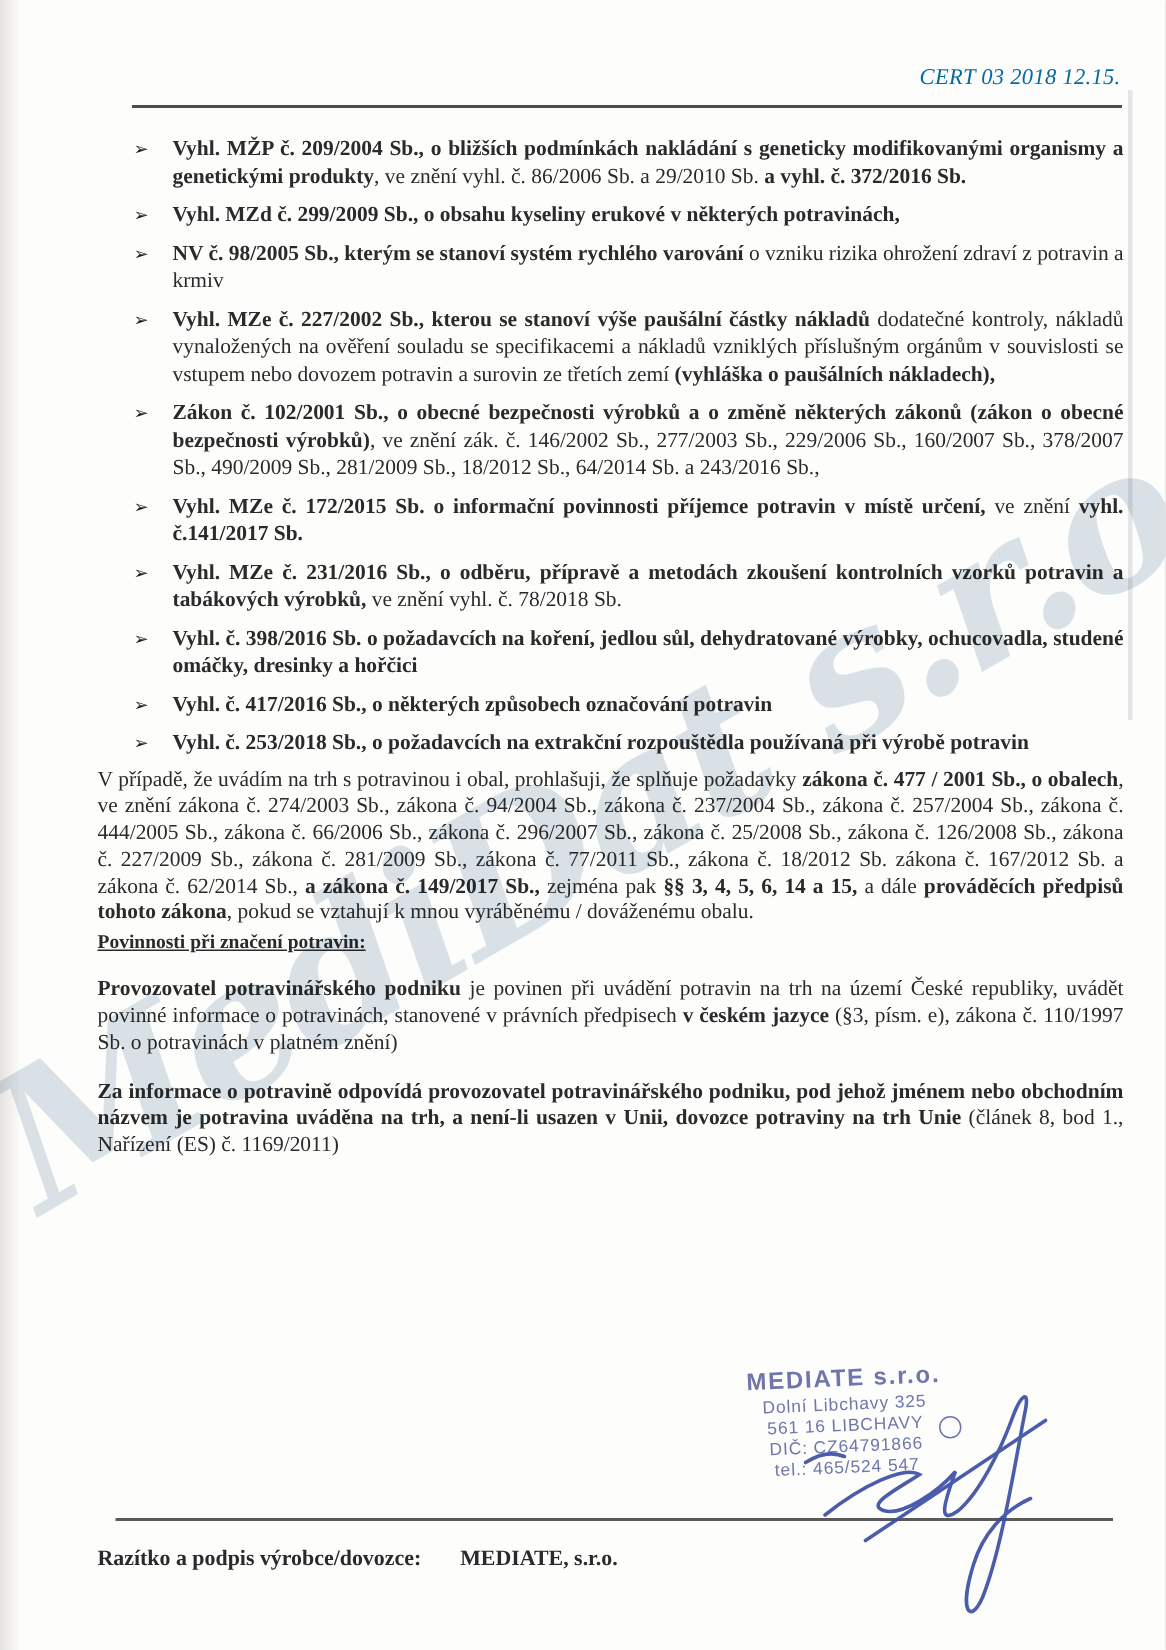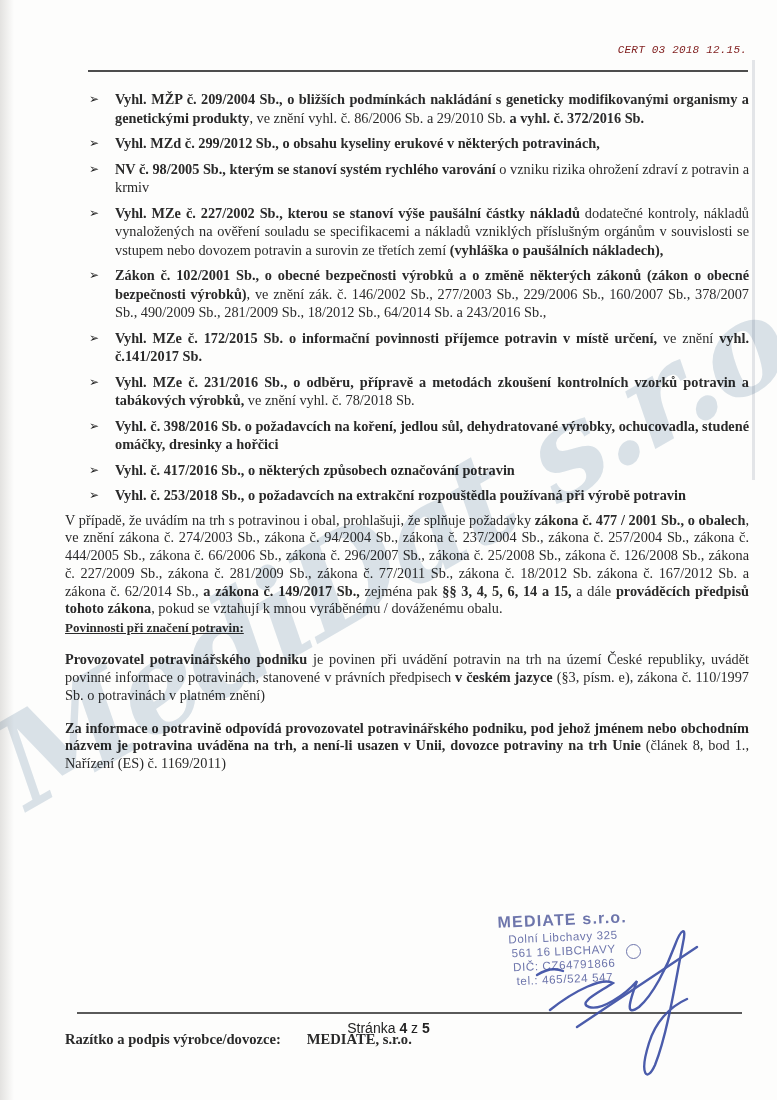--- a/index.html
+++ b/index.html
@@ -9,22 +9,22 @@
     font-family:"Liberation Serif",serif;color:#2a2a2a;
     box-shadow:0 0 6px rgba(0,0,0,.25);
   }
   
   .edge-left{position:absolute;left:0;top:0;width:14px;height:1100px;
     background:linear-gradient(to right,#e3e2e0,rgba(255,255,255,0));}
   .edge-right{position:absolute;left:752px;top:60px;width:3px;height:420px;
     background:#dcdfe2;opacity:.8;}
   
   .header-code{position:absolute;top:44px;right:30px;
-    font-family:Liberation Mono, monospace;font-style:italic;
-    font-size:11px;color:#7f1d1d;letter-spacing:.2px;}
+    font-family:Liberation Serif, serif;font-style:italic;
+    font-size:15px;color:#0369a1;letter-spacing:.2px;}
   .header-rule{position:absolute;top:70px;left:88px;right:29px;height:2px;background:#4d4d4d;}
   
   .watermark{
     position:absolute;left:6px;top:700px;width:1000px;z-index:4;
     transform:rotate(-30deg);transform-origin:0 50%;
     font-family:"DejaVu Serif",serif;font-style:italic;font-weight:bold;
     font-size:125px;letter-spacing:-4px;white-space:nowrap;
     color:rgba(150,173,194,.34);mix-blend-mode:multiply;pointer-events:none;
   }
   
@@ -74,21 +74,21 @@
   <div class="header-rule"></div>
 
   <div class="content">
     <div id="bullet-list">
         <div class="bullet-item">
           <span class="marker">➢</span>
           <div class="bullet-text"><span class="b">Vyhl. MŽP č. 209/2004 Sb., o bližších podmínkách nakládání s geneticky modifikovanými organismy a genetickými produkty</span><span>, ve znění vyhl. č. 86/2006 Sb. a 29/2010 Sb. </span><span class="b">a vyhl. č. 372/2016 Sb.</span></div>
         </div>
         <div class="bullet-item">
           <span class="marker">➢</span>
-          <div class="bullet-text"><span class="b">Vyhl. MZd č. 299/2012 Sb., o obsahu kyseliny erukové v některých potravinách,</span></div>
+          <div class="bullet-text"><span class="b">Vyhl. MZd č. 299/2009 Sb., o obsahu kyseliny erukové v některých potravinách,</span></div>
         </div>
         <div class="bullet-item">
           <span class="marker">➢</span>
           <div class="bullet-text"><span class="b">NV č. 98/2005 Sb., kterým se stanoví systém rychlého varování</span><span> o vzniku rizika ohrožení zdraví z potravin a krmiv</span></div>
         </div>
         <div class="bullet-item">
           <span class="marker">➢</span>
           <div class="bullet-text"><span class="b">Vyhl. MZe č. 227/2002 Sb., kterou se stanoví výše paušální částky nákladů</span><span> dodatečné kontroly, nákladů vynaložených na ověření souladu se specifikacemi a nákladů vzniklých příslušným orgánům v souvislosti se vstupem nebo dovozem potravin a surovin ze třetích zemí </span><span class="b">(vyhláška o paušálních nákladech),</span></div>
         </div>
         <div class="bullet-item">
@@ -142,15 +142,14 @@
       <path d="M35,95 C60,75 88,62 98,68 C83,78 62,88 74,92 C86,96 110,80 122,66 C114,88 110,102 124,92 C138,80 152,52 160,30 C166,14 172,10 168,28 C160,70 152,120 140,150 C132,168 124,160 134,128 C140,108 154,92 172,84"></path>
       <path d="M62,112 L182,32"></path>
     </g>
   </svg>
 
   <div class="sig-row">
     <span>Razítko a podpis výrobce/dovozce:</span><span class="sig-company">MEDIATE, s.r.o.</span>
   </div>
 
   <div class="footer-rule"></div>
-  <div class="page-label"><span>Stránka </span><span class="b">4</span><span> z </span><span class="b">5</span></div>
 
 </div>
 
 </body></html>

